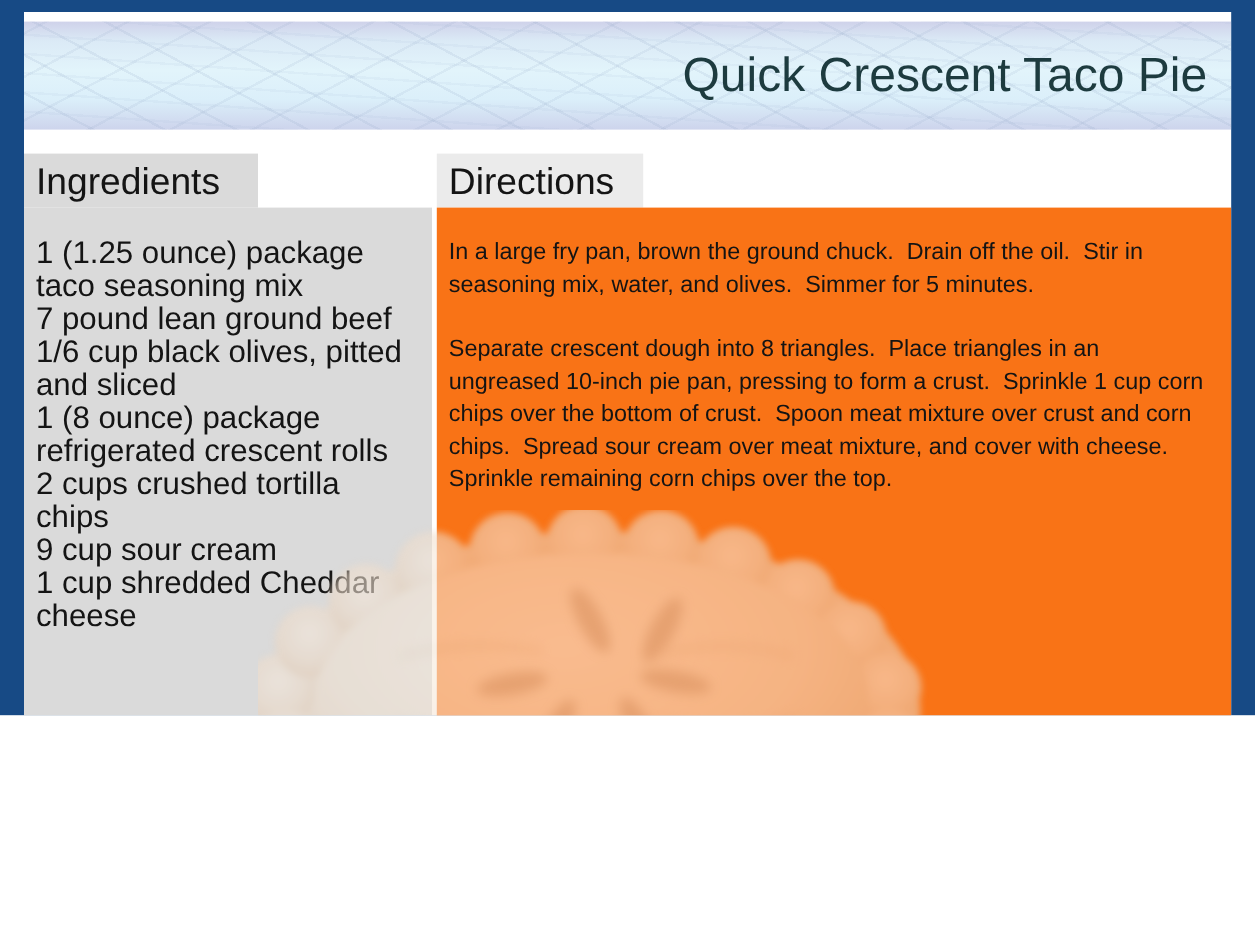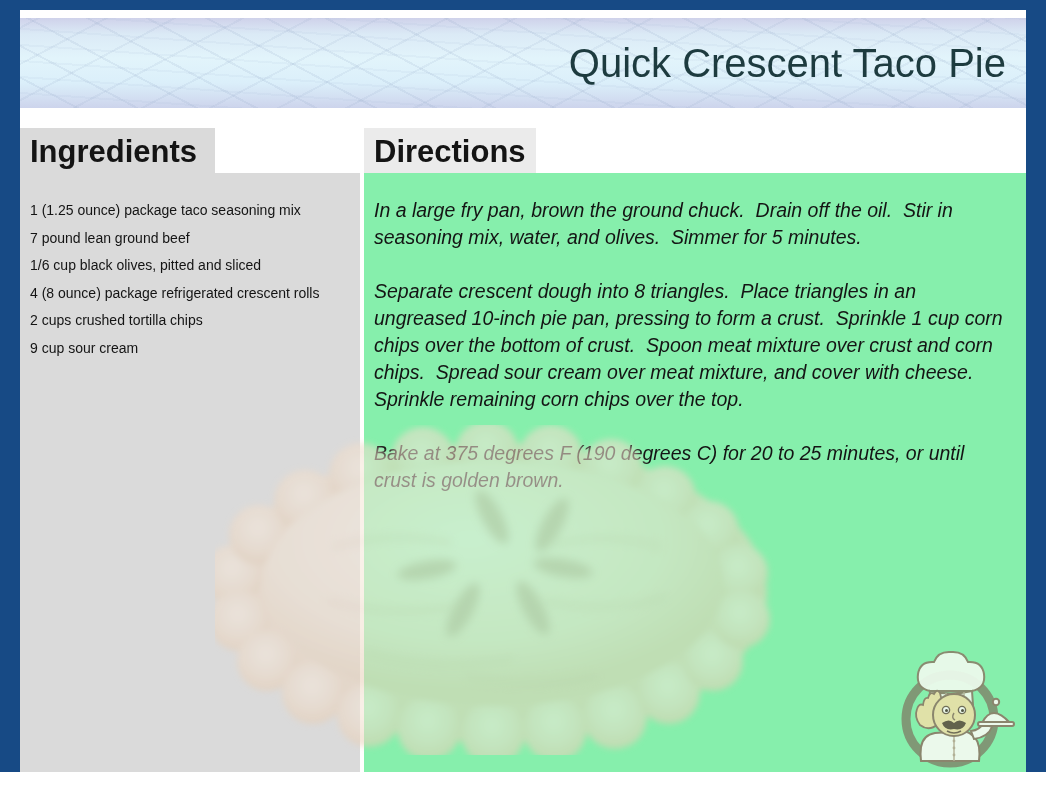--- a/index.html
+++ b/index.html
@@ -8,21 +8,21 @@
     margin: 0; padding: 0;
     width: 1046px; height: 792px;
     overflow: hidden;
     font-family: "Liberation Sans", sans-serif;
   }
 
   
   #card {
     position: relative;
     width: 1046px;
-    height: 772px;
+    height: 596px;
     background: #174a85;      
     overflow: hidden;
   }
   #card-inner {
     position: absolute;
     left: 20px; top: 10px;
     width: 1006px; height: 767px;
     background: #ffffff;
     overflow: hidden;
   }
@@ -85,21 +85,21 @@
     z-index: 1;
   }
   .panel-tab {
     position: absolute;
     top: 0; left: 0;
     height: 45px;
     padding: 3px 14px 0 10px;
     display: flex;
     align-items: center;
     font-size: 31px;
-    font-weight: 700;
+    font-weight: 400;
     color: #141414;
   }
   .panel-body {
     position: absolute;
     left: 0;
     top: 45px;
     right: 0; bottom: 0;
     padding: 24px 14px 10px 10px;
   }
 
@@ -114,21 +114,21 @@
     left: 344px; top: 118px;
     width: 662px; height: 649px;
   }
   #panel-directions .panel-tab { background: #ebebeb; width: 172px; text-align: center; }
   #panel-directions .panel-body { background: #ebebeb; }
 
   
   .txt-layer { position: relative; z-index: 5; }
 
   .ingredient-line {
-    font-size: 14px;
+    font-size: 26px;
     line-height: 27.5px;
     color: #141414;
   }
   .direction-para {
     font-size: 19.5px;
     line-height: 27px;
     color: #141414;
     margin: 0 0 27px 0;
     white-space: pre-wrap;
   }
@@ -156,36 +156,36 @@
 
     <div class="panel" id="panel-ingredients">
       <div class="panel-tab" style="background: rgb(218, 218, 218);">
         <span>Ingredients</span>
       </div>
       <div class="panel-body" style="background: rgb(218, 218, 218);">
         <div class="txt-layer" id="ingredients-list">
             <div class="ingredient-line">1 (1.25 ounce) package taco seasoning mix</div>
             <div class="ingredient-line">7 pound lean ground beef</div>
             <div class="ingredient-line">1/6 cup black olives, pitted and sliced</div>
-            <div class="ingredient-line">4 (8 ounce) package refrigerated crescent rolls</div>
+            <div class="ingredient-line">1 (8 ounce) package refrigerated crescent rolls</div>
             <div class="ingredient-line">2 cups crushed tortilla chips</div>
             <div class="ingredient-line">9 cup sour cream</div>
+            <div class="ingredient-line">1 cup shredded Cheddar cheese</div>
           </div>
       </div>
     </div>
 
     <div class="panel" id="panel-directions">
       <div class="panel-tab" style="background: rgb(235, 235, 235);">
         <span>Directions</span>
       </div>
-      <div class="panel-body" style="background: #86efac; font-style: italic;">
+      <div class="panel-body" style="background: #f97316;">
         <div class="txt-layer" id="directions-list">
             <p class="direction-para">In a large fry pan, brown the ground chuck.  Drain off the oil.  Stir in seasoning mix, water, and olives.  Simmer for 5 minutes.</p>
             <p class="direction-para">Separate crescent dough into 8 triangles.  Place triangles in an ungreased 10-inch pie pan, pressing to form a crust.  Sprinkle 1 cup corn chips over the bottom of crust.  Spoon meat mixture over crust and corn chips.  Spread sour cream over meat mixture, and cover with cheese.  Sprinkle remaining corn chips over the top.</p>
-            <p class="direction-para">Bake at 375 degrees F (190 degrees C) for 20 to 25 minutes, or until crust is golden brown.</p>
           </div>
       </div>
     </div>
 
     <div id="pie-wrap">
       <svg viewBox="0 0 560 330" xmlns="http://www.w3.org/2000/svg" aria-hidden="true">
         <defs>
           <radialGradient id="crustGrad" cx="48%" cy="38%" r="68%">
             <stop offset="0%" stop-color="#f6e9dc"></stop>
             <stop offset="55%" stop-color="#efdcc9"></stop>

